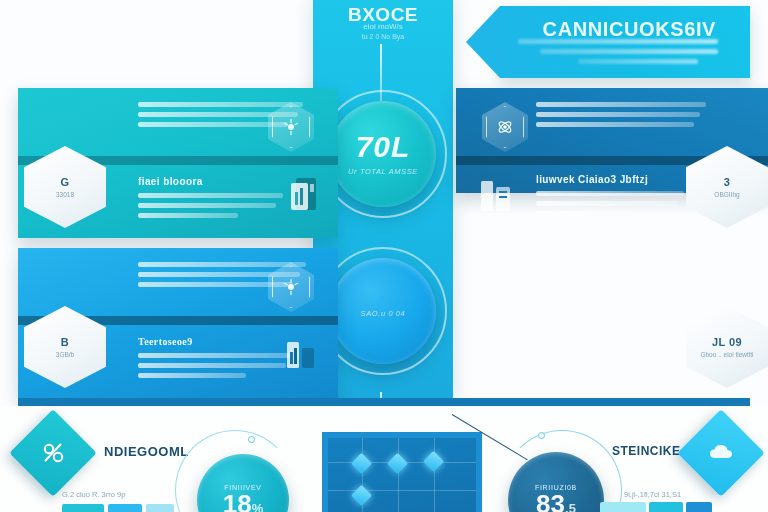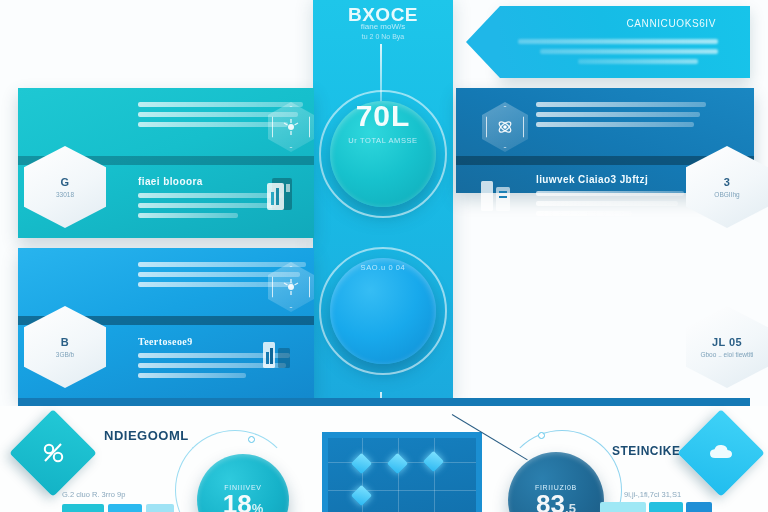--- a/index.html
+++ b/index.html
@@ -42,21 +42,21 @@
     position:absolute;right:18px;top:6px;width:250px;height:72px;
     background:linear-gradient(250deg,#17c4ea 0%,#16bce6 55%,#1fb7e8 100%);
     box-shadow:0 6px 14px rgba(10,70,90,.18);
   }
   .band-tr:after{
     content:"";position:absolute;left:-34px;top:0;width:0;height:0;
     border-top:36px solid transparent;border-bottom:36px solid transparent;
     border-right:34px solid #1fb7e8;
   }
   .band-tr .h{
-    position:absolute;right:34px;top:12px;font-size:10px;font-weight:400;
+    position:absolute;right:34px;top:12px;font-size:20px;font-weight:700;
     color:#f4feff;letter-spacing:.6px;
   }
   .band-tr .l1{position:absolute;right:32px;top:33px;width:200px;height:5px;
     background:linear-gradient(270deg,rgba(255,255,255,.62),rgba(255,255,255,.3));border-radius:2px;filter:blur(.8px);}
   .band-tr .l2{position:absolute;right:32px;top:43px;width:178px;height:5px;
     background:linear-gradient(270deg,rgba(255,255,255,.6),rgba(255,255,255,.26));border-radius:2px;filter:blur(.8px);}
   .band-tr .l3{position:absolute;right:52px;top:53px;width:120px;height:5px;
     background:linear-gradient(270deg,rgba(255,255,255,.5),rgba(255,255,255,.2));border-radius:2px;filter:blur(.8px);}
 
   
@@ -71,34 +71,34 @@
     font-size:8px;color:#dff6ff;}
   .center-col .sub2{position:absolute;left:0;right:0;top:33px;text-align:center;
     font-size:7px;color:#d3f0fb;}
   .stem{position:absolute;left:380px;top:44px;width:2px;height:62px;
     background:linear-gradient(180deg,rgba(255,255,255,.85),rgba(255,255,255,.35));}
   .stem2{position:absolute;left:380px;top:392px;width:2px;height:44px;
     background:linear-gradient(180deg,rgba(255,255,255,.8),rgba(160,210,235,.5));}
 
   .kpi{
     position:absolute;border-radius:50%;
-    display:flex;flex-direction:column;align-items:center;
+    display:flex;flex-direction:column;align-items:center;justify-content:center;font-style:italic;
   }
   .kpi .ring{position:absolute;inset:-11px;border-radius:50%;border:2px solid rgba(255,255,255,.55);}
   .kpi .val{font-size:30px;font-weight:700;color:#ffffff;letter-spacing:1px;line-height:1;}
   .kpi .cap{font-size:7.5px;color:#dff5ff;margin-top:5px;letter-spacing:.6px;}
   .kpi-1{left:330px;top:101px;width:106px;height:106px;
     background:radial-gradient(circle at 38% 30%,#2fd8dd 0%,#17c2cd 48%,#0fa9b8 100%);
     box-shadow:0 9px 18px rgba(7,70,85,.34), inset 0 2px 6px rgba(255,255,255,.32);}
   .kpi-2{left:330px;top:258px;width:106px;height:106px;
     background:radial-gradient(circle at 38% 30%,#36bdf4 0%,#18a9ec 48%,#0f8cd2 100%);
     box-shadow:0 9px 18px rgba(7,55,90,.34), inset 0 2px 6px rgba(255,255,255,.3);}
 
   
-  .panel{position:absolute;box-shadow:0 7px 16px rgba(10,60,85,.2);}
+  .panel{position:absolute;box-shadow:0 7px 16px rgba(10,60,85,.2);padding-left:24px;}
   .p-l1{left:18px;top:88px;width:296px;height:150px;
     background:linear-gradient(160deg,#1ec8d3 0%,#16bfcc 45%,#11a9bb 100%);}
   .p-l2{left:18px;top:248px;width:296px;height:150px;
     background:linear-gradient(160deg,#28b4ee 0%,#17a2e3 45%,#1389cd 100%);}
   .p-r1{left:456px;top:88px;width:298px;height:105px;
     background:linear-gradient(200deg,#1a87c2 0%,#1479b4 50%,#166c9f 100%);}
   .p-r2{left:452px;top:248px;width:298px;height:150px;
     background:linear-gradient(200deg,#256289 0%,#1d4f70 55%,#1b4464 100%);}
   .divider{position:absolute;left:0;right:0;top:68px;height:9px;background:rgba(4,40,58,.45);}
   .divider.light{background:rgba(4,40,58,.30);}
@@ -181,21 +181,21 @@
 
   <div class="band-tr">
     <div class="h txt blur-xs">CANNICUOKS6IV</div>
     <div class="l1"></div>
     <div class="l2"></div>
     <div class="l3"></div>
   </div>
 
   <div class="center-col">
     <div class="ttl blur-xs">BXOCE</div>
-    <div class="sub1 blur-ti">fiane moW/s</div>
+    <div class="sub1 blur-ti">eioi moW/s</div>
     <div class="sub2 blur-ti">tu 2 0 No Bya</div>
   </div>
   <div class="stem"></div>
   <div class="stem2"></div>
 
   <div class="kpi kpi-1">
     <div class="ring"></div>
     <div class="val blur-xs">70L</div>
     <div class="cap blur-ti">Ur TOTAL  AMSSE</div>
   </div>
@@ -306,37 +306,37 @@
     </span>
   </div>
 
   <div class="hexbadge" style="left:686px;top:146px;">
     <div class="n">3</div>
     <div class="t">OBGIIhg</div>
   </div>
 
 
   <div class="hexbadge" style="left:686px;top:306px;">
-    <div class="n">JL 05</div>
+    <div class="n">JL 09</div>
     <div class="t">Gboo ..  eioi tiewtiti</div>
   </div>
 
   <div class="topstrip"></div>
   <div class="bottom">
 
     <div class="diamond d-teal" style="left:22px;top:16px;">
       <span class="inner">
         <svg width="26" height="26" viewBox="0 0 26 26">
           <circle cx="9" cy="9" r="4.2" stroke="#ffffff" stroke-width="2" fill="none"></circle>
           <circle cx="18" cy="17" r="4.2" stroke="#ffffff" stroke-width="2" fill="none"></circle>
           <path d="M5 21 L21 4" stroke="#ffffff" stroke-width="2"></path>
         </svg>
       </span>
     </div>
-    <div class="blabel" style="left:104px;top:22px;">NDIEGOOML</div>
+    <div class="blabel" style="left:104px;top:38px;">NDIEGOOML</div>
     <div class="bsub" style="left:62px;top:84px;">G.2 cluo R. 3rro 9p</div>
     <div style="position:absolute;left:62px;top:98px;display:flex;gap:4px;">
       <span style="display:block;width:42px;height:10px;background:#22c3d6;border-radius:2px;"></span>
       <span style="display:block;width:34px;height:10px;background:#2bb9ef;border-radius:2px;"></span>
       <span style="display:block;width:28px;height:10px;background:#9fe3f5;border-radius:2px;"></span>
     </div>
 
     <div class="arc" style="left:175px;top:24px;width:118px;height:118px;border-color:#9adcf2;border-right-color:transparent;"></div>
     <div class="arcdot" style="left:248px;top:30px;"></div>
     <div class="gauge g-teal" style="left:197px;top:48px;width:92px;height:92px;">

